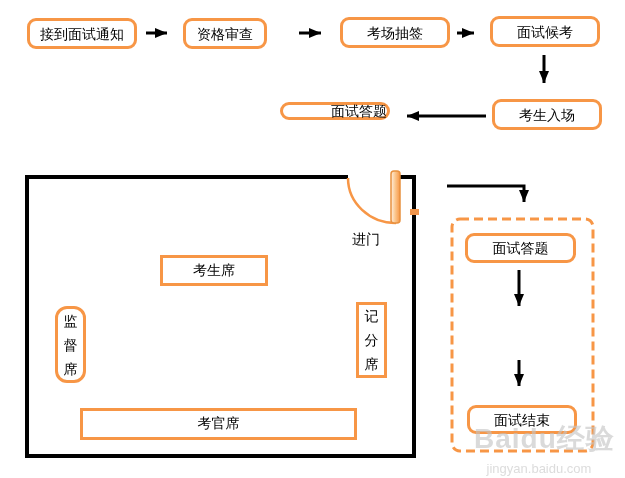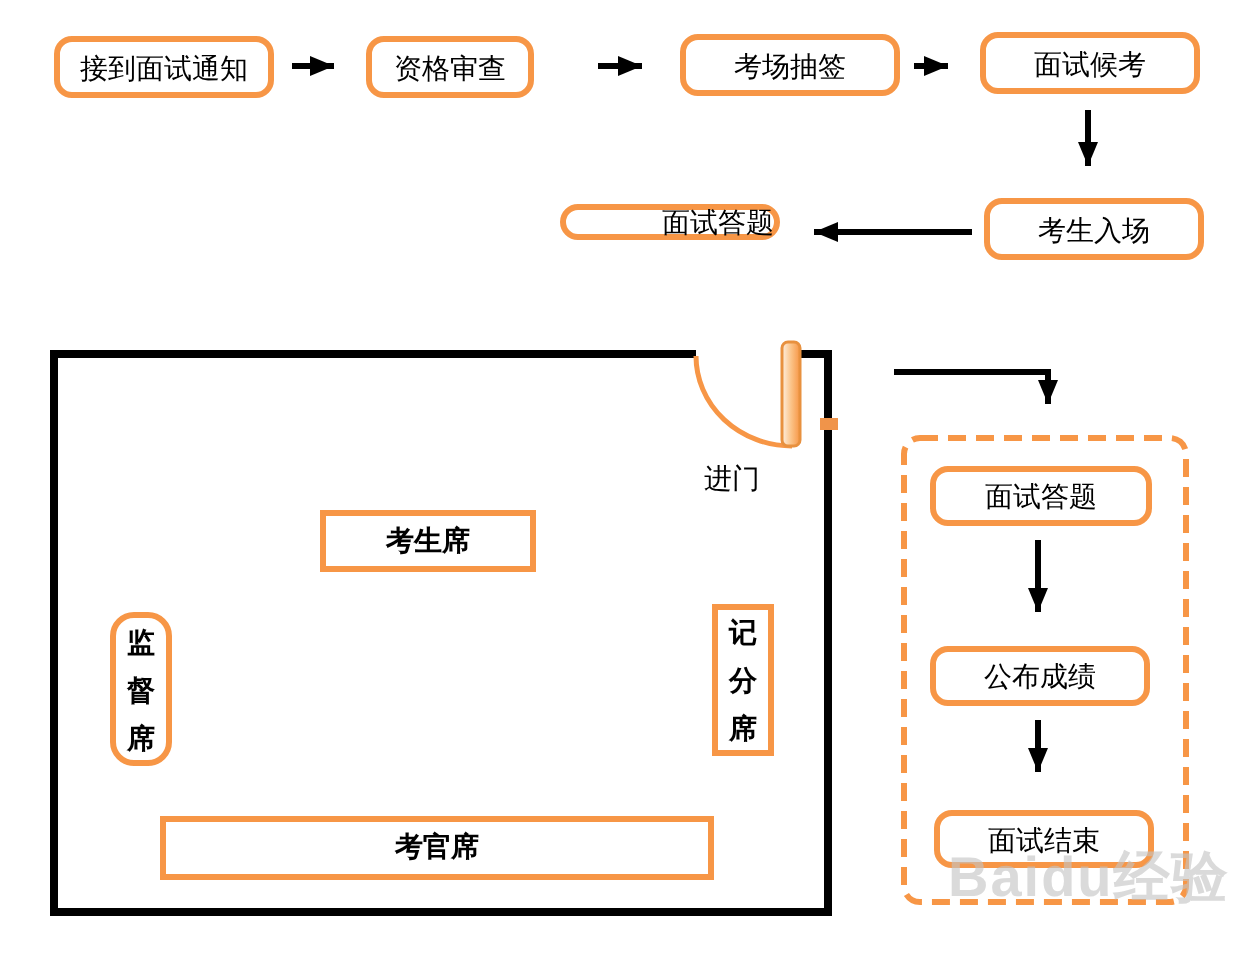--- a/index.html
+++ b/index.html
@@ -9,21 +9,21 @@
   }
   #wires{position:absolute;left:0;top:0;width:625px;height:478px;}
   .node{
     position:absolute;display:flex;align-items:center;justify-content:center;
     background:#ffffff;border:3px solid #F79646;border-radius:9px;
     font-size:14px;line-height:1;box-sizing:border-box;z-index:3;
   }
   .seat{
     position:absolute;display:flex;align-items:center;justify-content:center;
     background:#ffffff;border:3px solid #F79646;border-radius:0;
-    font-size:14px;font-weight:bold;box-sizing:border-box;z-index:3;
+    font-size:14px;font-weight:normal;box-sizing:border-box;z-index:3;
   }
   .v-label{
     width:16px;word-break:break-all;text-align:center;line-height:24px;
   }
   .door-label{
     position:absolute;left:352px;top:183px;font-size:14px;z-index:4;margin-top:48px;
   }
   .watermark{
     position:absolute;left:474px;top:420px;width:130px;z-index:6;
     text-align:center;pointer-events:none;
@@ -107,24 +107,22 @@
   <div class="seat" style="left:356px;top:302px;width:31px;height:76px;">
     <span class="v-label">记分席</span>
   </div>
   <div class="seat" style="left:80px;top:408px;width:277px;height:32px;">
     <span>考官席</span>
   </div>
 
   <div class="node" style="left:465px;top:233px;width:111px;height:30px;">
     <span>面试答题</span>
   </div>
-  <div class="node" style="left:465px;top:323px;width:110px;height:30px;">
-    <span>公布成绩</span>
-  </div>
   <div class="node" style="left:467px;top:405px;width:110px;height:29px;">
     <span>面试结束</span>
   </div>
 
   <div class="watermark">
     <div class="wm-logo">Baidu经验</div>
+    <div class="wm-url">jingyan.baidu.com</div>
   </div>
 
 </div>
 
 </body></html>

